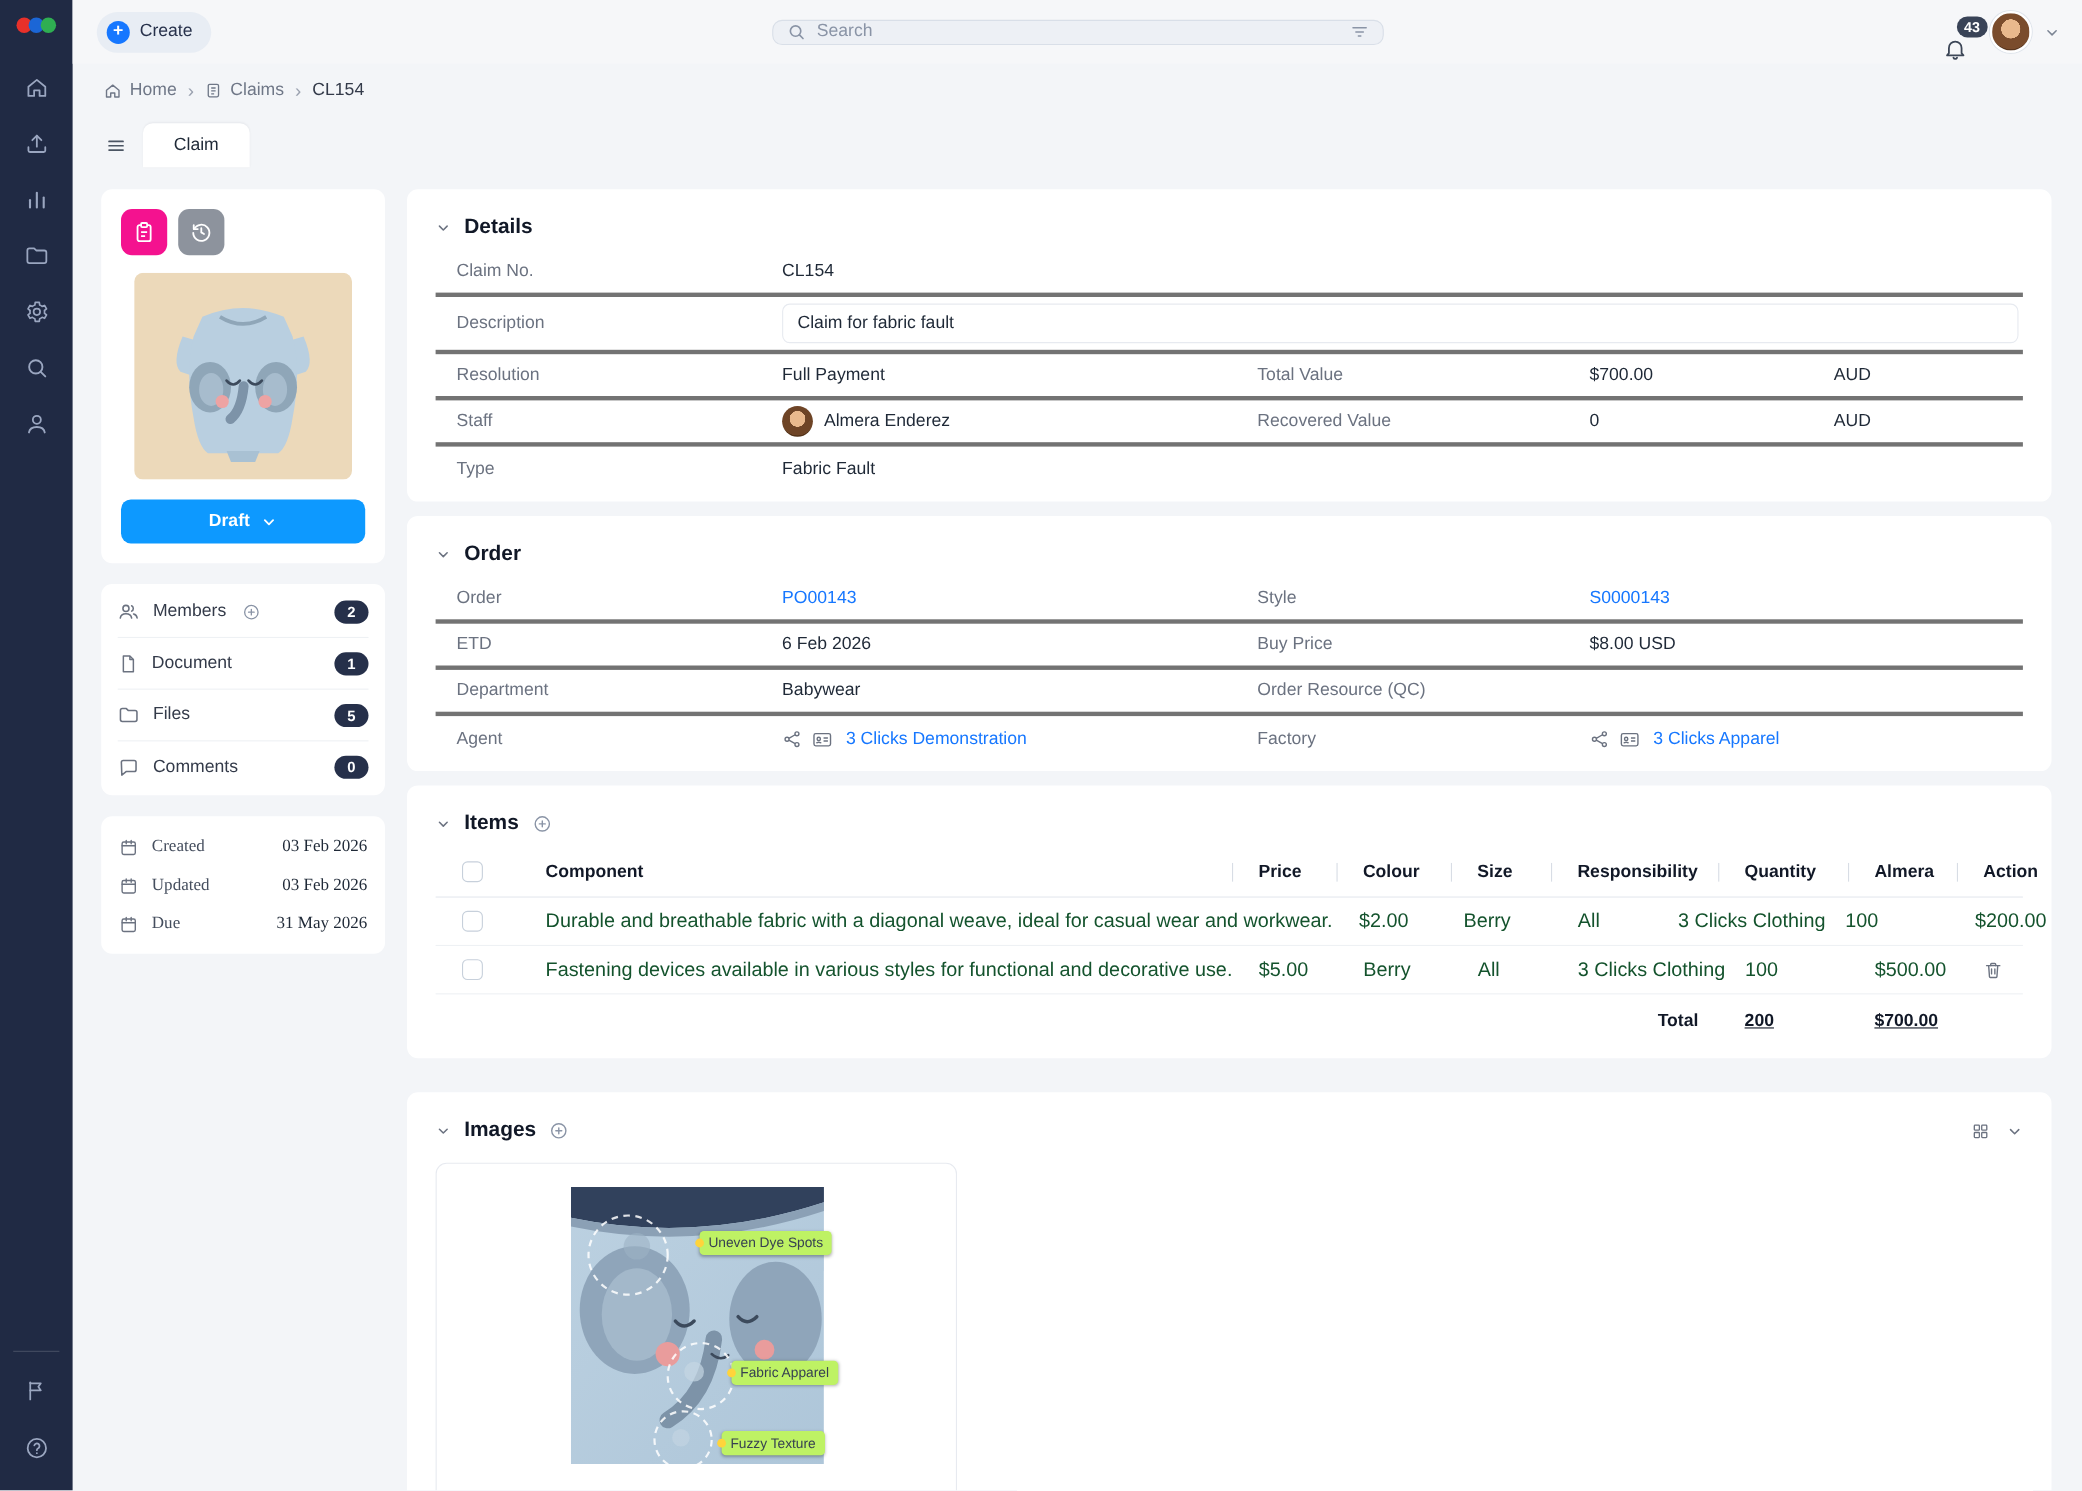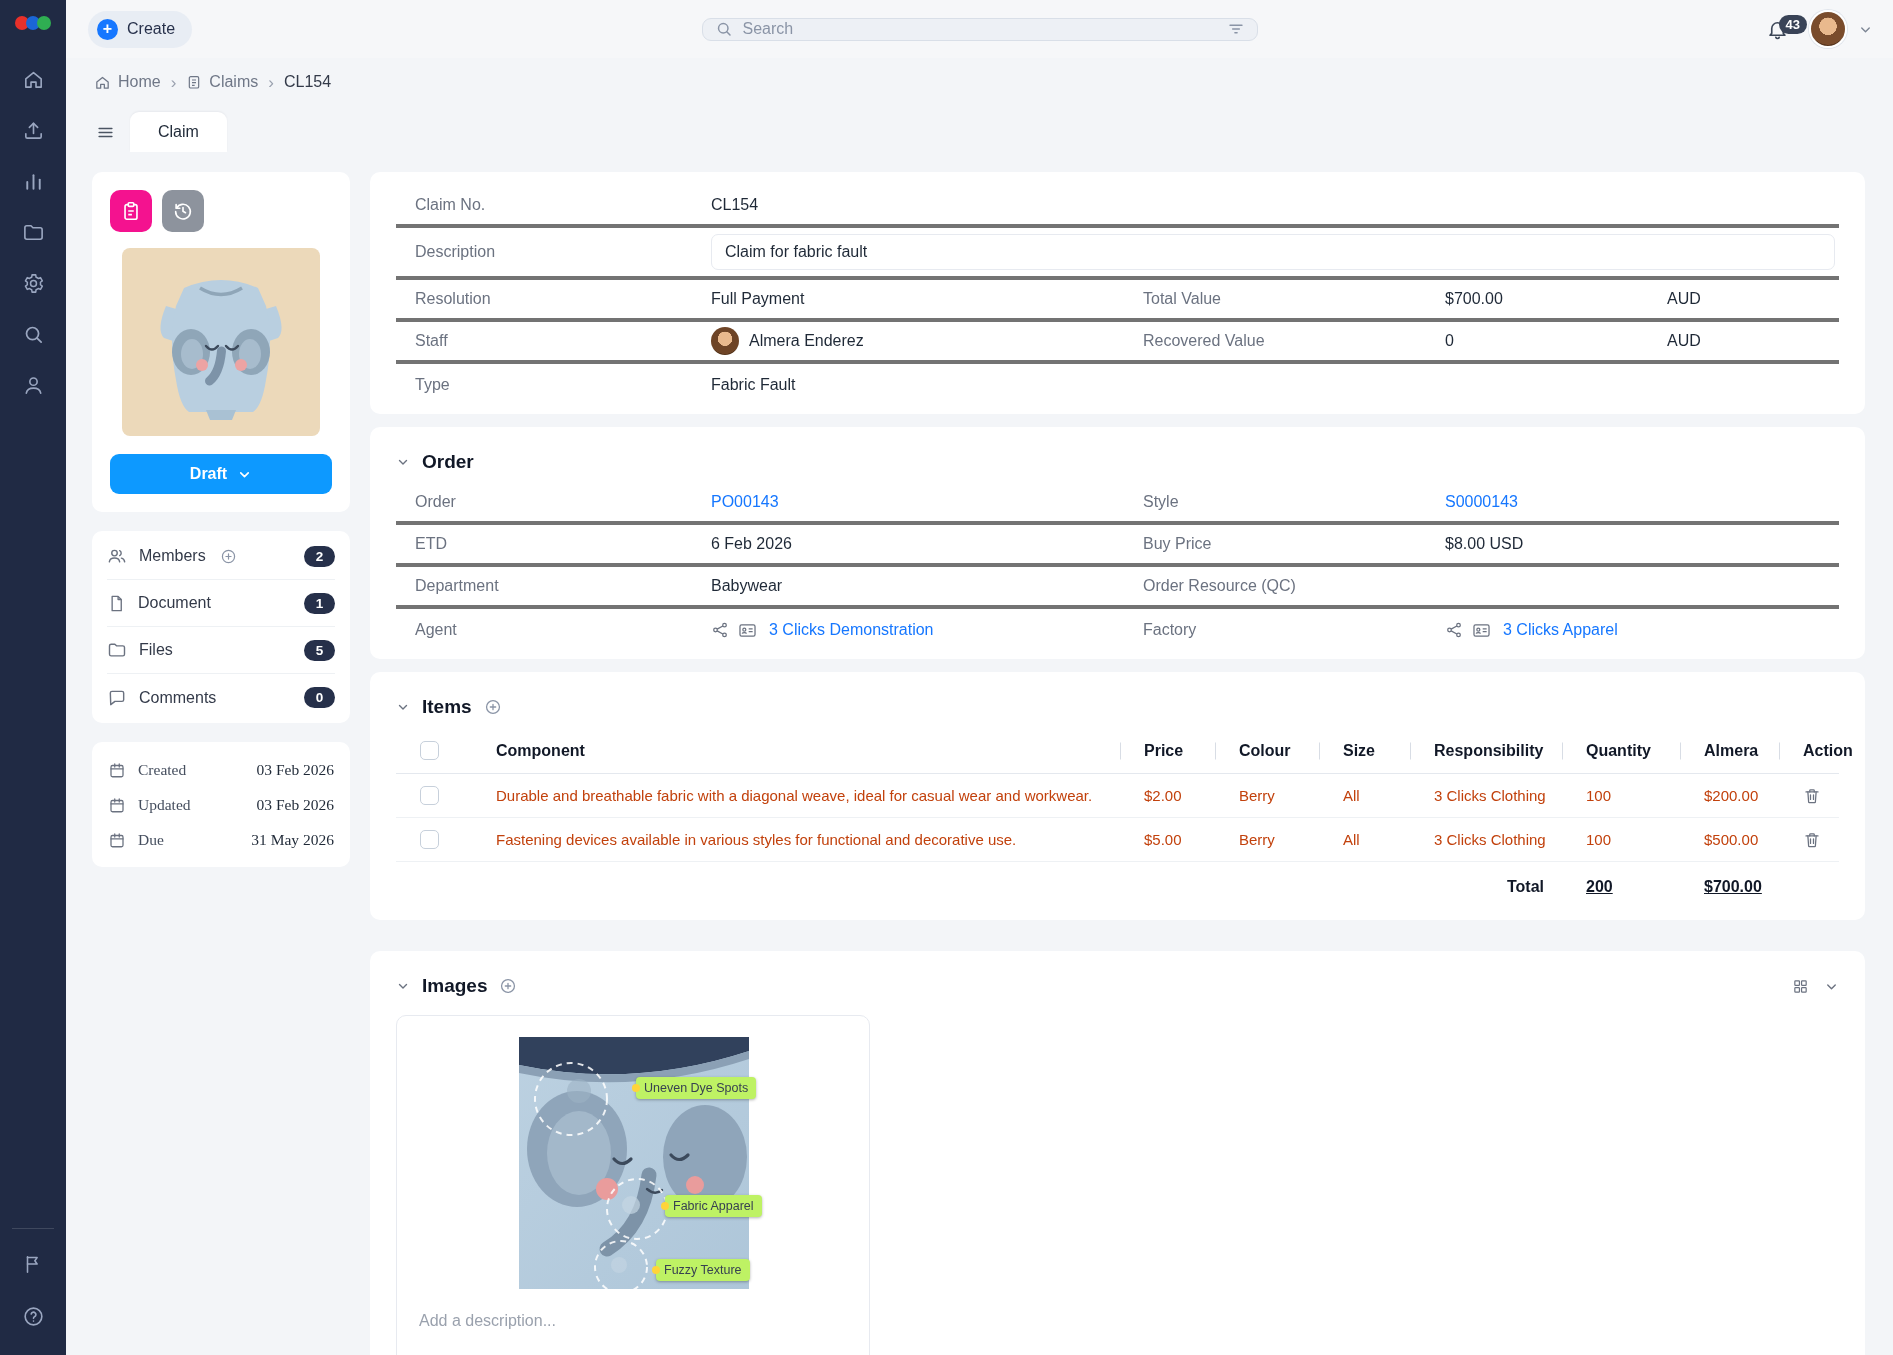--- a/index.html
+++ b/index.html
@@ -20,21 +20,21 @@
 
   
   .main { flex:1; display:flex; flex-direction:column; min-width:0; }
   .topbar { height:58px; display:flex; align-items:center; padding:0 20px 0 22px; background:#f6f7f9; position:relative; flex-shrink:0; }
   .create-btn { display:flex; align-items:center; gap:9px; height:37px; padding:0 17px 0 9px; border-radius:20px; background:#e8edf4; border:none; font-size:16px; color:#27314b; font-family:inherit; cursor:pointer; }
   .create-plus { width:21px; height:21px; border-radius:50%; background:#1677ff; color:#fff; display:flex; align-items:center; justify-content:center; font-size:16px; line-height:1; font-weight:700; }
   .search-box { position:absolute; left:50%; transform:translateX(-50%); width:556px; height:23px; background:#edf0f5; border:1px solid #d9dfe8; border-radius:9px; display:flex; align-items:center; padding:0 12px; gap:10px; color:#8a94a6; }
   .search-box input { flex:1; border:none; background:transparent; outline:none; font-size:16px; font-family:inherit; color:#333a49; }
   .search-box input::placeholder { color:#8a94a6; }
   .top-right { margin-left:auto; display:flex; align-items:center; gap:11px; }
-  .bell-wrap { position:relative; width:32px; height:38px; color:#3c4657; display:flex; cursor:pointer;margin-top:16px; }
+  .bell-wrap { position:relative; width:32px; height:38px; color:#3c4657; display:flex; align-items:flex-end; cursor:pointer;margin-top:16px; }
   .notif-badge { position:absolute; top:-3px; right:-9px; background:#394357; color:#fff; font-size:13px; border-radius:10px; padding:2px 7px; font-weight:700; }
   .avatar { width:38px; height:38px; border-radius:50%; border:2px solid #fff; box-shadow:0 0 0 1px #e0e5ec;
             background: radial-gradient(circle at 50% 42%, #e9b98d 0 33%, #7a4c2c 34% 70%, #5a371f 71%); cursor:pointer; }
   .top-chevron { color:#7c8594; cursor:pointer; display:flex; }
 
   
   .breadcrumb { height:48px; display:flex; align-items:center; gap:10px; padding-left:28px; color:#6f7787; font-size:16px; flex-shrink:0; }
   .crumb { display:flex; align-items:center; gap:7px; cursor:pointer; }
   .crumb-current { color:#333a49; }
   .crumb-sep { color:#9aa1af; font-size:17px; line-height:1; }
@@ -88,21 +88,21 @@
                  background: radial-gradient(circle at 50% 42%, #e9b98d 0 33%, #6e4426 34% 70%, #523218 71%); }
   .link { color:#1677ff; cursor:pointer; text-decoration:none; }
   .cell-icons { color:#6b7280; display:flex; gap:9px; margin-right:2px; }
   .cell-icons span { display:flex; cursor:pointer; }
 
   
   .it-grid { display:grid; grid-template-columns:76px 1fr 95px 104px 91px 152px 118px 99px 60px; align-items:center; }
   .it-head { height:46px; border-bottom:1px solid #e4e8ee; font-weight:700; font-size:16px; color:#111827; }
   .it-head .hc { position:relative; padding-left:24px; }
   .it-head .hc.pipe::before { content:""; position:absolute; left:0; top:50%; transform:translateY(-50%); width:1px; height:17px; background:#d8dde5; }
-  .it-row { height:44px; border-bottom:1px solid #eef1f4; font-size:15px; color:#c2410c; }
+  .it-row { height:44px; border-bottom:1px solid #eef1f4; font-size:18px; color:#14532d; }
   .it-row > div { padding-left:24px; white-space:nowrap; }
   .it-total { height:50px; font-weight:700; font-size:16px; color:#111827; }
   .it-total .t-label { grid-column:6; text-align:right; padding-right:18px; }
   .it-total > div { padding-left:24px;text-decoration:underline; }
   .it-total .t-label { padding-left:0; }
   .cb-cell { padding-left:24px; display:flex; }
   .checkbox { width:19px; height:19px; border:1.6px solid #c7d0db; border-radius:5px; background:#fff; cursor:pointer; display:inline-block; }
   .trash-btn { color:#6b7280; background:none; border:none; cursor:pointer; display:flex; padding:0; margin-left:24px; }
 
   
@@ -387,20 +387,28 @@
             </span>
             <span>Due</span>
             <span class="date-val">31 May 2026</span>
           </div>
         </div>
       </div>
 
       <div class="right-col">
 
         <div class="card section-card">
+          <div class="sec-head">
+            <span class="sec-chev">
+              <svg width="14" height="14" viewBox="0 0 24 24" fill="none" stroke="currentColor" stroke-width="2.4" stroke-linecap="round" stroke-linejoin="round">
+                  <path d="m6 9.5 6 6 6-6"></path>
+                </svg>
+            </span>
+            <span class="sec-title">Details</span>
+          </div>
 
           <div class="kvr">
             <span class="kv-label">Claim No.</span>
             <span class="kv-value">CL154</span>
           </div>
           <div class="kvr">
             <span class="kv-label">Description</span>
             <div class="desc-box">
               <span>Claim for fabric fault</span>
             </div>

